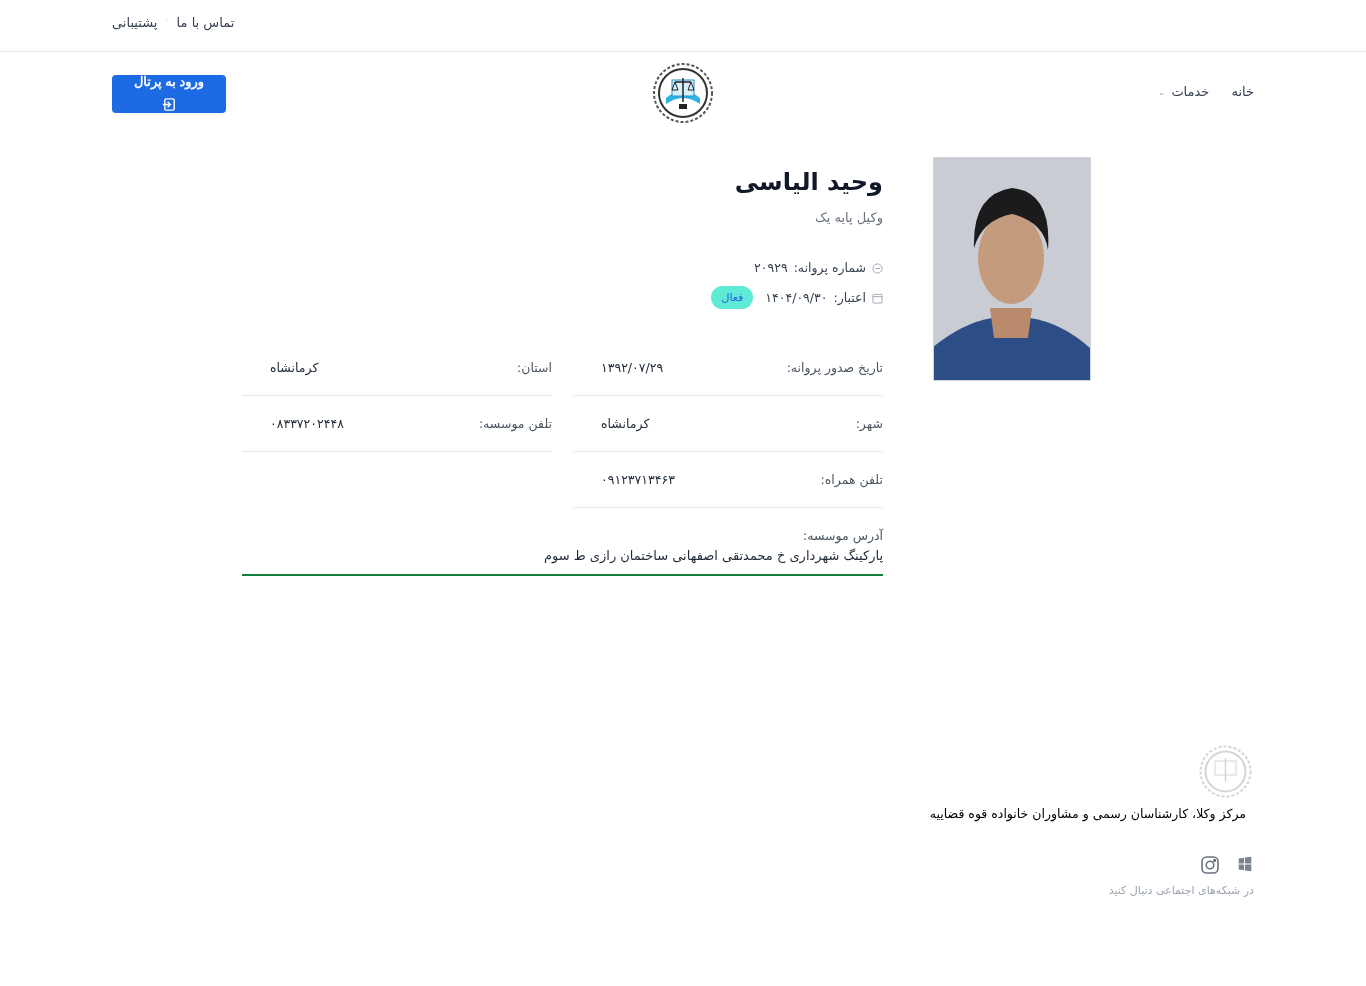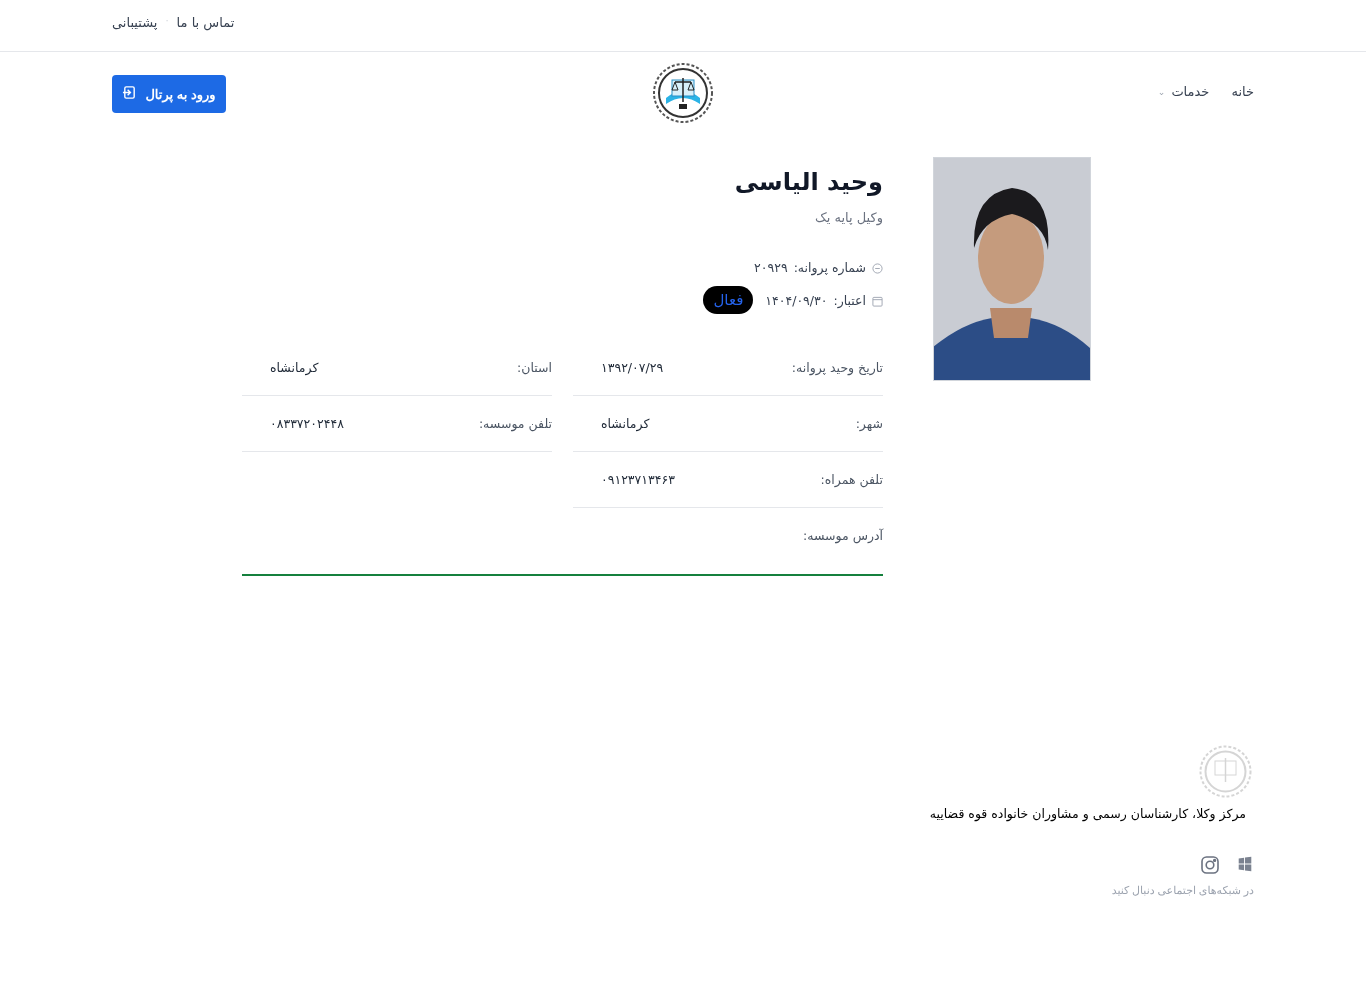--- a/index.html
+++ b/index.html
@@ -28,21 +28,21 @@
     }
     .nav-links .chev { font-size: 9px; color: #9ca3af; margin-right: 6px; }
     .logo {
       position: absolute; left: 652px; top: 10px; width: 62px; height: 62px;
     }
     .portal-btn {
       position: absolute; left: 112px; top: 23px; width: 114px; height: 38px;
       background: #1d6ae5; border-radius: 4px; color: #fff;
       display: flex; align-items: center; justify-content: center; gap: 8px;
       font-size: 13px; font-weight: bold; cursor: pointer; border: none;
-      flex-direction: row;
+      flex-direction: column;
     }
     .portal-btn svg { width: 15px; height: 15px; }
 
     .photo {
       position: absolute; left: 933px; top: 157px; width: 158px; height: 224px;
       border: 1px solid #d1d5db; overflow: hidden;
       background: linear-gradient(180deg,#c8ccd3 0%,#bfc4cc 60%,#2f4f86 75%,#274677 100%);
     }
 
     .name {
@@ -52,21 +52,21 @@
     .title-sub {
       position: absolute; right: 483px; top: 210px;
       font-size: 13px; color: #6b7280;
     }
     .meta-row {
       position: absolute; right: 483px; display: flex; align-items: center; gap: 6px;
       font-size: 12.5px; color: #374151;
     }
     .meta-row .ico { width: 11px; height: 11px; color: #9ca3af; }
     .badge {
-      background: #000000; color: #2563eb; font-size: 15px;
+      background: #5eead4; color: #2563eb; font-size: 11px;
       padding: 5px 10px; border-radius: 14px; margin-right: 6px;
     }
 
     .field {
       position: absolute; height: 36px;
       border-bottom: 1px solid #e5e7eb;
       display: flex; justify-content: space-between; align-items: flex-start;
       font-size: 12.5px;
     }
     .field .label { color: #4b5563; }
@@ -81,21 +81,21 @@
     }
     .address .label { color: #4b5563; display: block; }
     .address .value { color: #1f2937; display: block; margin-top: 5px; font-size: 13px; }
 
     .footer-logo { position: absolute; left: 1198px; top: 744px; width: 55px; height: 55px; opacity: .35; }
     .footer-org {
       position: absolute; right: 120px; top: 806px; font-size: 12.5px; color: #000000;
     }
     .social { position: absolute; right: 112px; top: 855px; display: flex; gap: 14px; flex-direction: row; }
     .social span { width: 20px; height: 20px; display: inline-block; color: #6b7280; }
-    .footer-follow { position: absolute; right: 112px; top: 884px; font-size: 11px; color: #9ca3af; font-family: Liberation Serif, serif; }
+    .footer-follow { position: absolute; right: 112px; top: 884px; font-size: 11px; color: #9ca3af; }
   </style>
 </head>
 <body>
 
 <div class="topbar">
   <div class="topbar-links">
     <a href="#">پشتیبانی</a>
     <span class="sep">·</span>
     <a href="#">تماس با ما</a>
   </div>
@@ -164,21 +164,21 @@
         <rect x="1" y="1.5" width="10" height="9.5" rx="1"></rect>
         <line x1="1" y1="4" x2="11" y2="4"></line>
       </svg>
   </span>
   <span>اعتبار:</span>
   <span>۱۴۰۴/۰۹/۳۰</span>
   <span class="badge">فعال</span>
 </div>
 
 <div class="field col-r" style="top:360px;">
-  <span class="label">تاریخ وحید پروانه:</span>
+  <span class="label">تاریخ صدور پروانه:</span>
   <span class="value">۱۳۹۲/۰۷/۲۹</span>
 </div>
 <div class="field col-l" style="top:360px;">
   <span class="label">استان:</span>
   <span class="value">کرمانشاه</span>
 </div>
 
 <div class="field col-r" style="top:416px;">
   <span class="label">شهر:</span>
   <span class="value">کرمانشاه</span>
@@ -188,20 +188,21 @@
   <span class="value">۰۸۳۳۷۲۰۲۴۴۸</span>
 </div>
 
 <div class="field col-r" style="top:472px;">
   <span class="label">تلفن همراه:</span>
   <span class="value">۰۹۱۲۳۷۱۳۴۶۳</span>
 </div>
 
 <div class="address">
   <span class="label">آدرس موسسه:</span>
+  <span class="value">پارکینگ شهرداری خ محمدتقی اصفهانی ساختمان رازی ط سوم</span>
 </div>
 
 <div class="footer-logo">
   <svg viewBox="0 0 55 55" width="55" height="55">
     <circle cx="27.5" cy="27.5" r="25" fill="none" stroke="#888" stroke-width="2" stroke-dasharray="3 2"></circle>
     <circle cx="27.5" cy="27.5" r="20" fill="none" stroke="#888" stroke-width="2"></circle>
     <rect x="17" y="17" width="21" height="14" fill="none" stroke="#888"></rect>
     <line x1="27.5" y1="14" x2="27.5" y2="38" stroke="#888" stroke-width="1.5"></line>
   </svg>
 </div>

